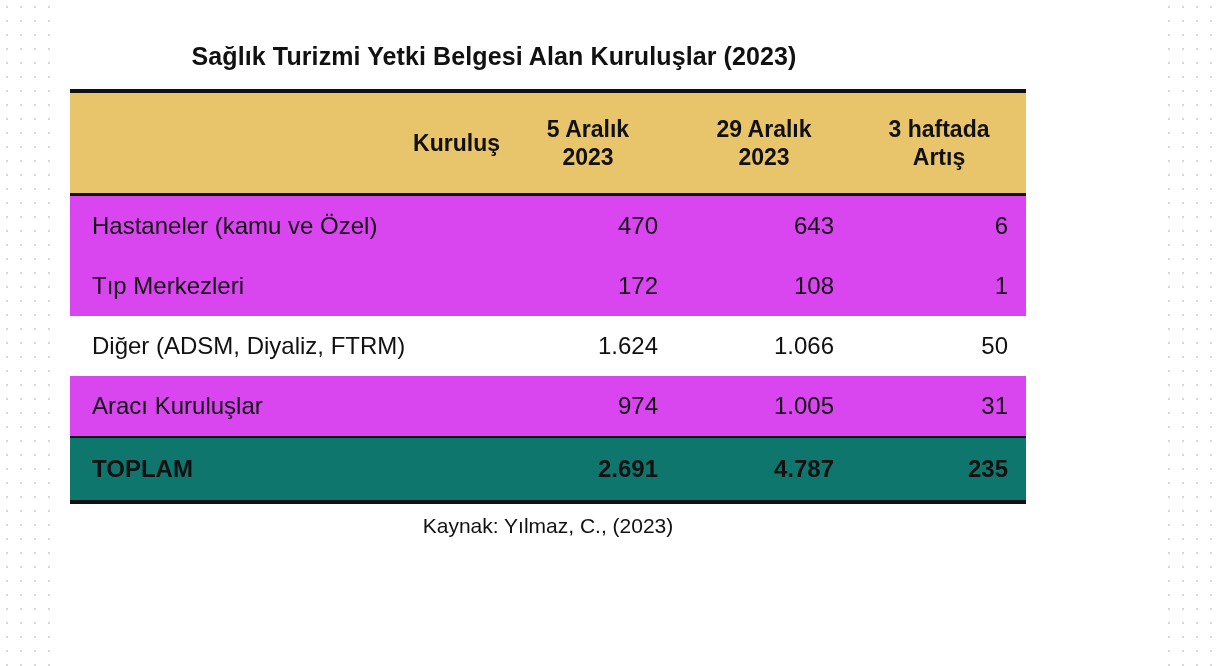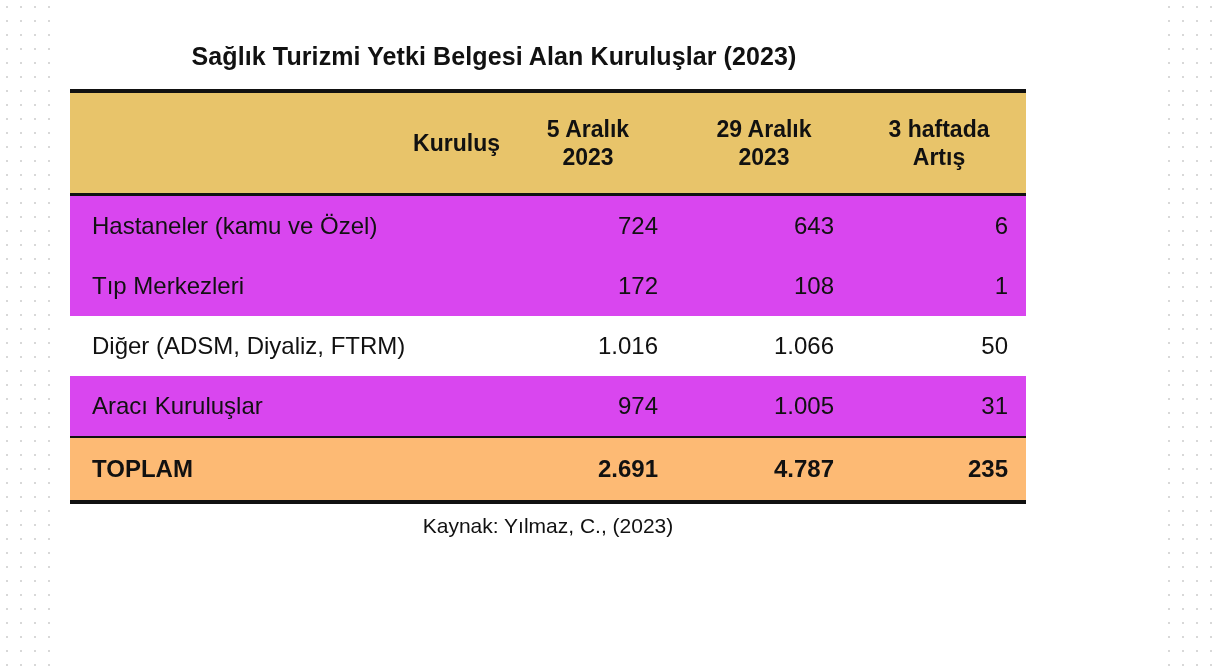--- a/index.html
+++ b/index.html
@@ -98,21 +98,21 @@
     text-align: right;
     padding-right: 18px;
   }
   tbody tr.shaded td {
     background: #d946ef;
   }
   tbody tr.total td {
     font-weight: bold;
     border-top: 2px solid #111111;
     border-bottom: 4px solid #111111;
-    background: #fdba74;
+    background: #0f766e;
     height: 62px;
   }
   .source-block {
     width: 956px;
     margin: 4px auto 0 auto;
     text-align: center;
   }
   .source-line {
     font-size: 21px;
     color: #111111;
@@ -154,33 +154,33 @@
         </th>
         <th class="col-num last">
           <div>3 haftada</div>
           <div>Artış</div>
         </th>
       </tr>
     </thead>
     <tbody>
       <tr class="shaded">
         <td class="label">Hastaneler (kamu ve Özel)</td>
-        <td class="num">724</td>
+        <td class="num">470</td>
         <td class="num">643</td>
         <td class="num">6</td>
       </tr>
       <tr class="shaded">
         <td class="label">Tıp Merkezleri</td>
         <td class="num">172</td>
         <td class="num">108</td>
         <td class="num">1</td>
       </tr>
       <tr>
         <td class="label">Diğer (ADSM, Diyaliz, FTRM)</td>
-        <td class="num">1.016</td>
+        <td class="num">1.624</td>
         <td class="num">1.066</td>
         <td class="num">50</td>
       </tr>
       <tr class="shaded">
         <td class="label">Aracı Kuruluşlar</td>
         <td class="num">974</td>
         <td class="num">1.005</td>
         <td class="num">31</td>
       </tr>
       <tr class="total">

